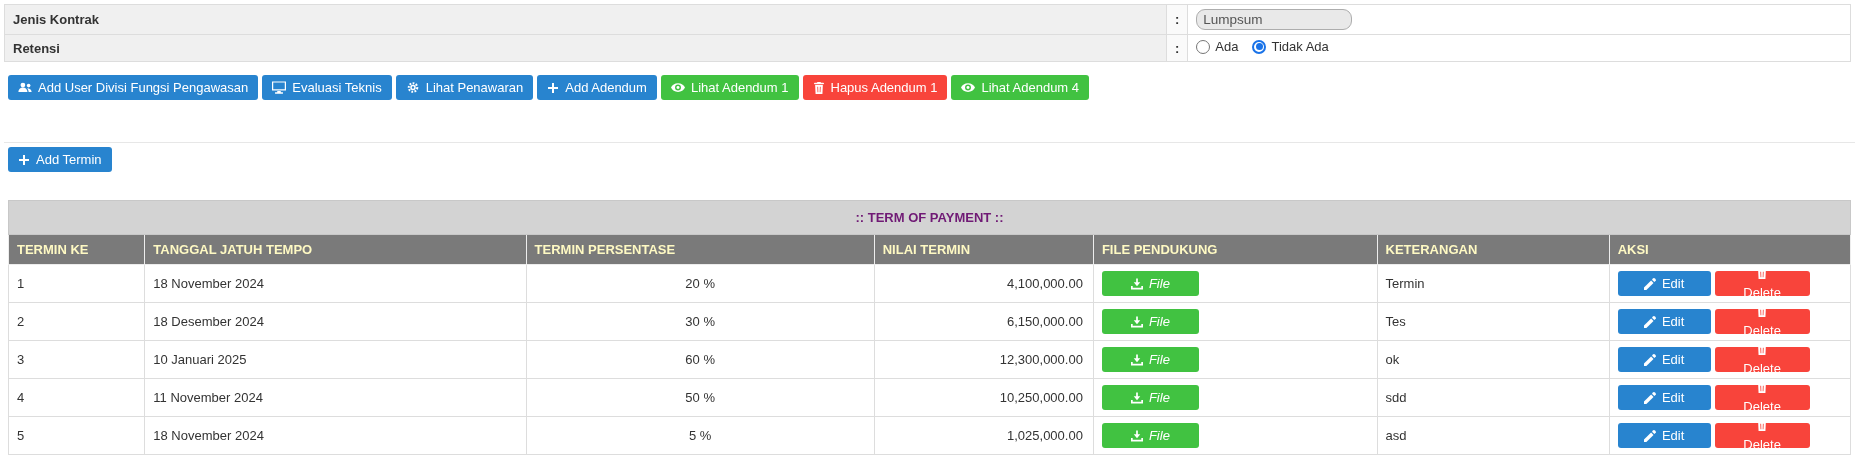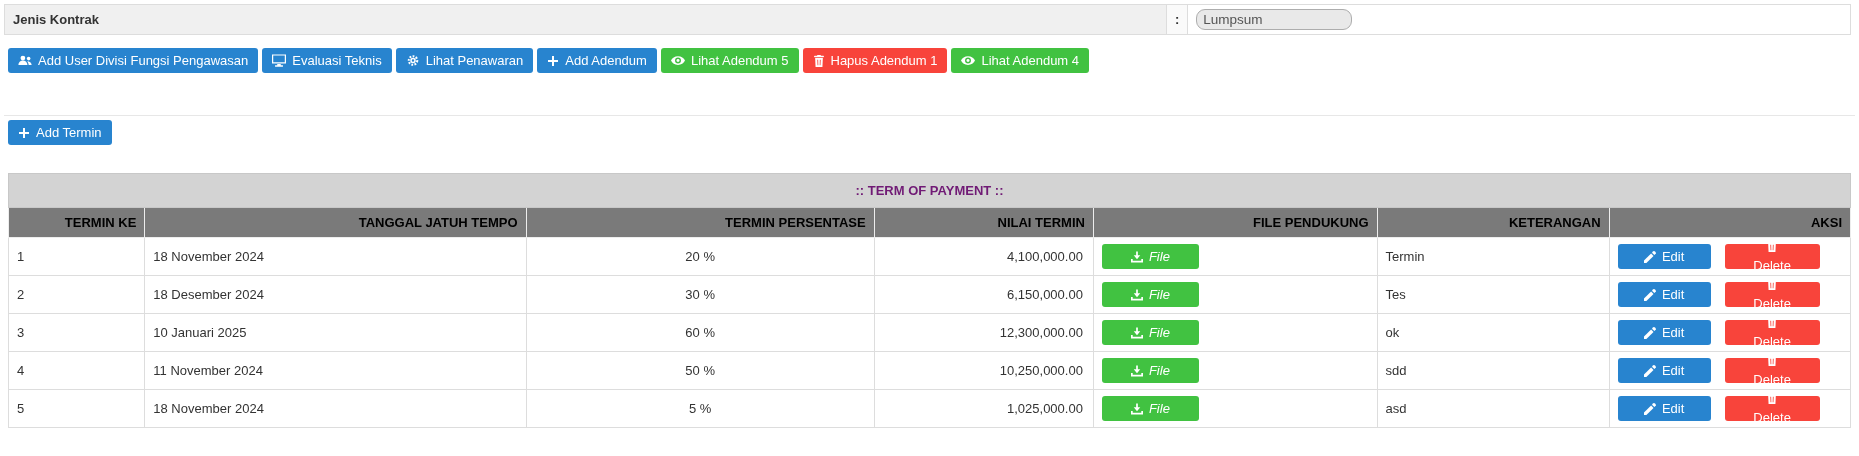--- a/index.html
+++ b/index.html
@@ -87,36 +87,36 @@
   .payment-table .title-cell {
     background: var(--title-bg);
     border: 1px solid #c8c8c8;
     text-align: center;
     font-weight: bold;
     padding: 9px 16px;
     color: #701a75;
   }
   .payment-table th {
     background: var(--header-bg);
-    color: #000000;
+    color: #fef9c3;
     font-weight: bold;
-    text-align: right;
+    text-align: left;
     padding: 7px 8px;
     border: 1px solid #ededed;
     font-size: 13px;
   }
   .payment-table tbody td {
     border: 1px solid #ddd;
     padding: 6px 8px;
     background: #fff;
     vertical-align: middle;
   }
   .cell-center { text-align: center; }
   .cell-right  { text-align: right; padding-right: 10px !important; }
-  .actions { display: flex; gap: 14px; align-items: center; }
+  .actions { display: flex; gap: 4px; align-items: center; }
   .btn-file   { width: 97px; font-style: italic; }
   .btn-edit   { width: 93px; }
   .btn-delete { width: 95px; flex-direction: column; }
 
   .icon { width: 14px; height: 13px; fill: currentColor; flex: 0 0 auto; }
   .icon-sm { width: 12px; height: 12px; }
 </style>
 </head>
 <body>
 
@@ -160,20 +160,36 @@
 
   <table class="form-table">
     <tbody>
         <tr>
       <td class="label-cell">Jenis Kontrak</td>
       <td class="colon-cell">:</td>
       <td class="value-cell">
         <input class="disabled-input" disabled="" value="Lumpsum" style="">
       </td>
     </tr>
+    <tr>
+      <td class="label-cell">Retensi</td>
+      <td class="colon-cell">:</td>
+      <td class="value-cell">
+        <span class="radio-group">
+          <label class="radio-option">
+            <span class="radio-circle"></span>
+            <span>Ada</span>
+          </label>
+          <label class="radio-option">
+            <span class="radio-circle checked"></span>
+            <span>Tidak Ada</span>
+          </label>
+        </span>
+      </td>
+    </tr>
   </tbody>
     </table>
 
   <div class="toolbar">
     <button class="btn btn-primary">
       <svg class="icon">
           <use href="#i-users"></use>
         </svg>
       <span>Add User Divisi Fungsi Pengawasan</span>
     </button>
@@ -192,21 +208,21 @@
     <button class="btn btn-primary">
       <svg class="icon icon-sm">
           <use href="#i-plus"></use>
         </svg>
       <span>Add Adendum</span>
     </button>
     <button class="btn btn-success">
       <svg class="icon">
           <use href="#i-eye"></use>
         </svg>
-      <span>Lihat Adendum 5</span>
+      <span>Lihat Adendum 1</span>
     </button>
     <button class="btn btn-danger">
       <svg class="icon icon-sm">
           <use href="#i-trash"></use>
         </svg>
       <span>Hapus Adendum 1</span>
     </button>
     <button class="btn btn-success">
       <svg class="icon">
           <use href="#i-eye"></use>

